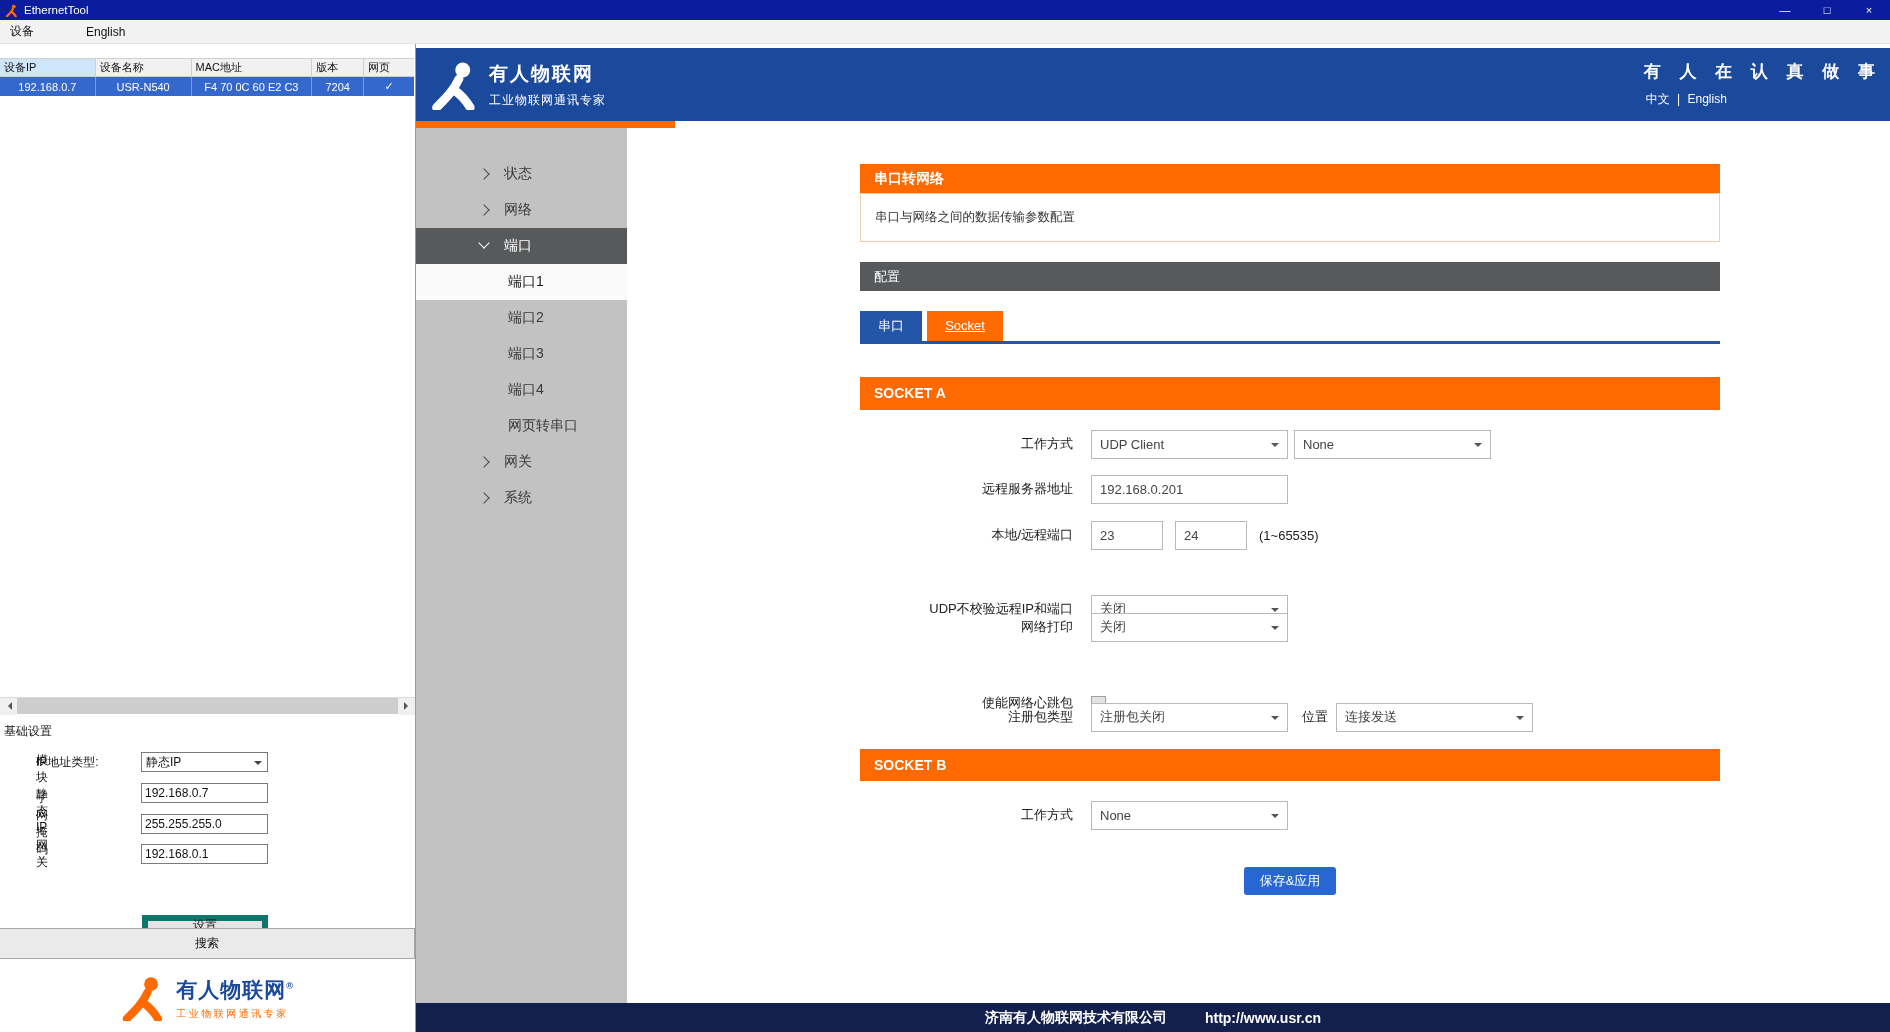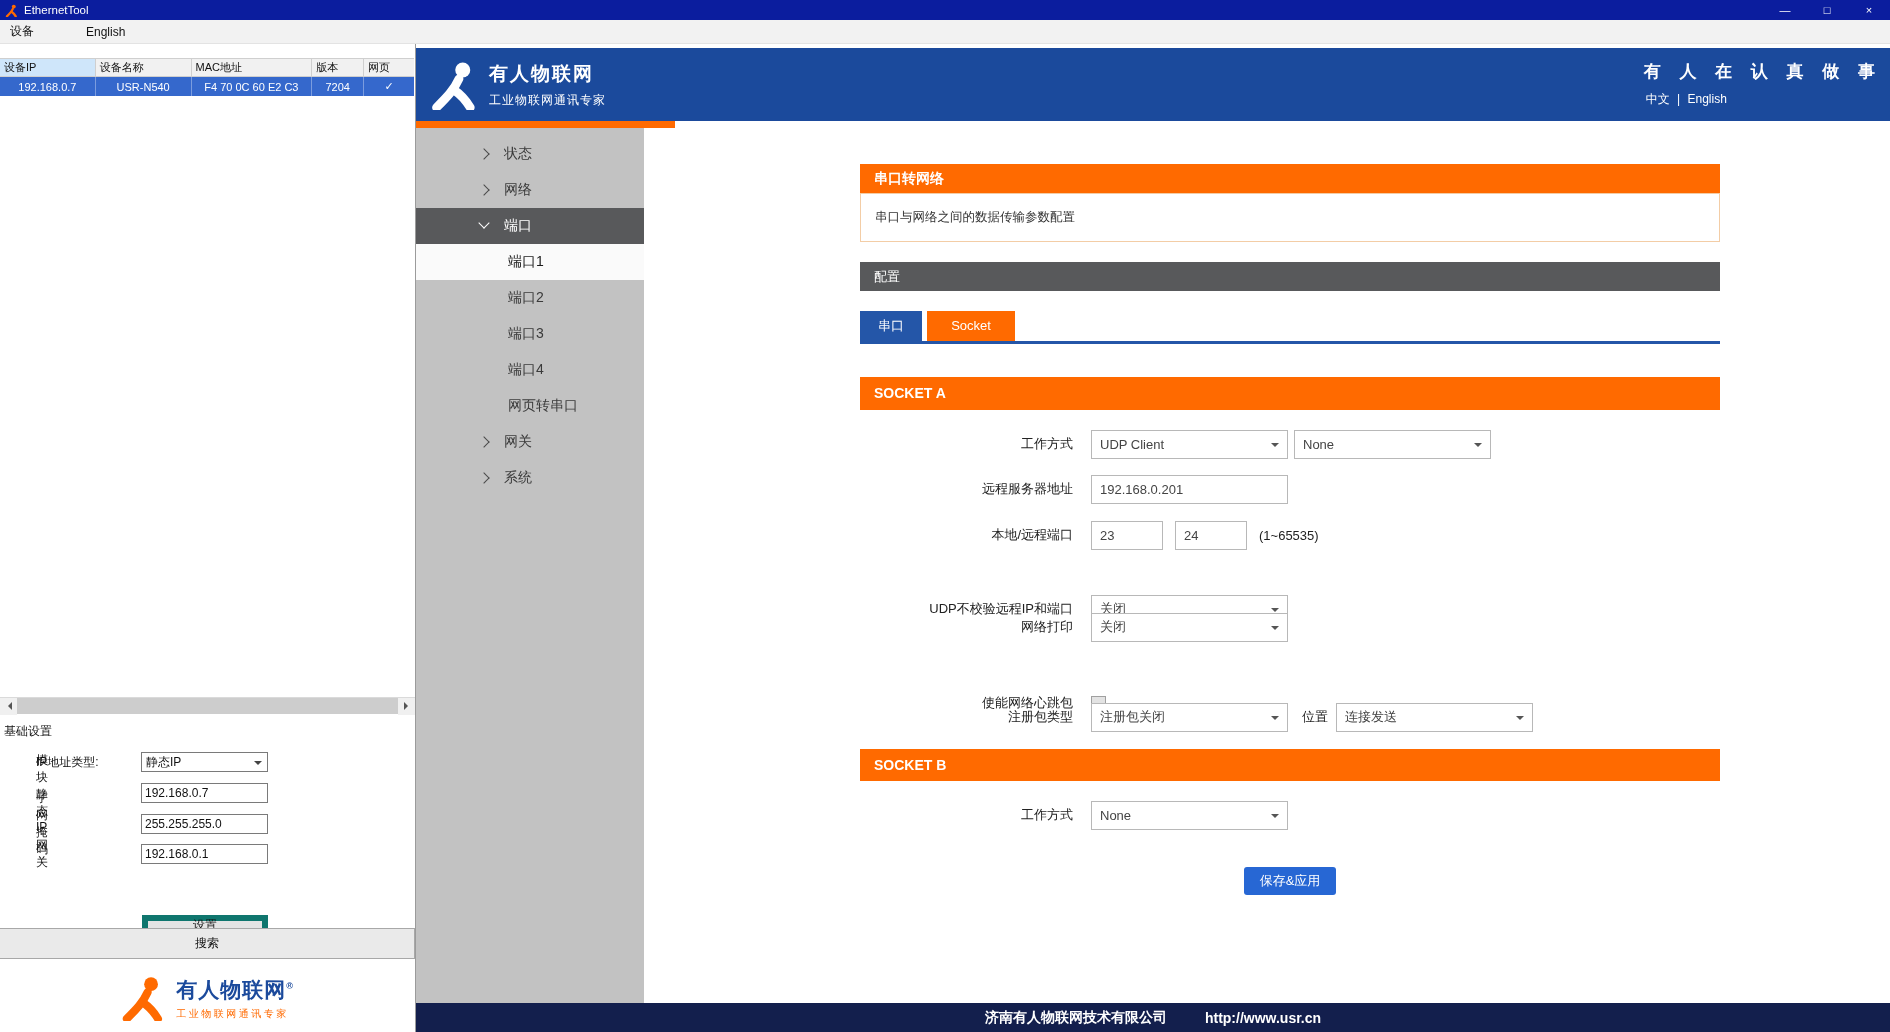--- a/index.html
+++ b/index.html
@@ -54,38 +54,38 @@
   .header-logo{margin-left:13px;width:50px;height:50px;color:#fff;position:relative;}
   .brand-col{margin-left:10px;}
   .brand-title{font-size:19px;font-weight:bold;letter-spacing:2px;}
   .brand-sub{font-size:12px;margin-top:5px;letter-spacing:1px;}
   .header-right{position:absolute;right:8px;top:12px;text-align:left;}
   .slogan{font-size:17px;font-weight:bold;letter-spacing:7px;white-space:nowrap;}
   .lang{margin-top:8px;font-size:12px;}
   .lang span{margin:0 2px;}
 
   .sidebar-accent{position:absolute;left:416px;top:121px;width:259px;height:7px;background:#ff6a00;}
-  .web-sidebar{position:absolute;left:416px;top:128px;width:228px;bottom:29px;background:#c2c2c2;padding-top:8px;box-sizing:border-box;}
+  .web-sidebar{position:absolute;left:416px;top:128px;width:211px;bottom:29px;background:#c2c2c2;padding-top:28px;box-sizing:border-box;}
   .side-item{position:relative;height:36px;display:flex;align-items:center;font-size:14px;color:#3a3a3a;cursor:default;}
   .side-item .side-label{padding-left:88px;}
   .side-item.sub .side-label{padding-left:92px;}
   .chev{position:absolute;left:64px;top:14px;width:7px;height:7px;border-right:1.6px solid #4a4a4a;border-bottom:1.6px solid #4a4a4a;transform:rotate(-45deg);}
   .side-item.dark{background:#58595b;color:#fff;}
   .side-item.dark .chev{border-color:#fff;transform:rotate(45deg);top:11px;}
   .side-item.selected{background:#fafafa;color:#1a1a1a;}
 
   .web-content{position:absolute;left:675px;top:128px;right:0;bottom:29px;background:#fff;}
   .form-col{position:absolute;left:185px;top:0;width:860px;bottom:0;}
   .ptitle{position:absolute;top:36px;left:0;right:0;height:29px;background:#ff6a00;color:#fff;font-weight:bold;font-size:14px;line-height:29px;padding-left:14px;box-sizing:border-box;}
   .pdesc{position:absolute;top:65px;left:0;right:0;height:49px;border:1px solid #f3cda6;box-sizing:border-box;font-size:12.5px;line-height:47px;padding-left:14px;color:#333;background:#fff;}
   .cfgbar{position:absolute;top:134px;left:0;right:0;height:29px;background:#58595b;color:#fff;font-size:13px;line-height:29px;padding-left:14px;box-sizing:border-box;}
   .tabs{position:absolute;top:183px;left:0;right:0;height:33px;}
   .tab{position:absolute;top:0;height:30px;line-height:30px;text-align:center;color:#fff;font-size:13px;}
   .tab-serial{left:0;width:62px;background:#2456a8;}
-  .tab-socket{left:67px;width:88px;background:#ff6a00;}
+  .tab-socket{left:67px;width:76px;background:#ff6a00;text-decoration:underline;}
   .tab-underline{position:absolute;top:30px;left:0;right:0;height:3px;background:#2456a8;}
   .secbar{position:absolute;left:0;right:0;background:#ff6a00;color:#fff;font-weight:bold;font-size:14px;padding-left:14px;box-sizing:border-box;}
   .secbar.a{top:249px;height:33px;line-height:33px;}
   .secbar.b{top:621px;height:32px;line-height:32px;}
   .frow{position:absolute;left:0;width:100%;height:30px;display:flex;align-items:center;}
   .flabel{width:213px;text-align:right;font-size:13px;color:#222;flex:none;}
   .fgap{width:18px;flex:none;}
   .sel{width:197px;height:29px;border:1px solid #b8b8b8;background:#fff;display:flex;align-items:center;padding-left:8px;font-size:13px;color:#444;position:relative;box-sizing:border-box;flex:none;}
   .sel::after{content:"";position:absolute;right:8px;top:12px;border:4.5px solid transparent;border-top-color:#555;}
   .sel.ml{margin-left:6px;}

